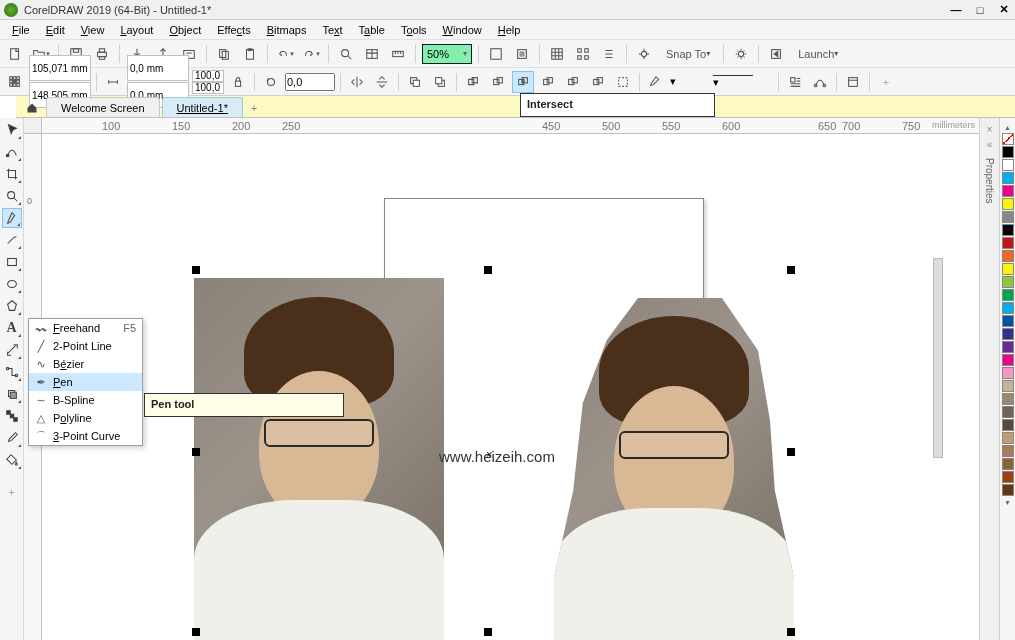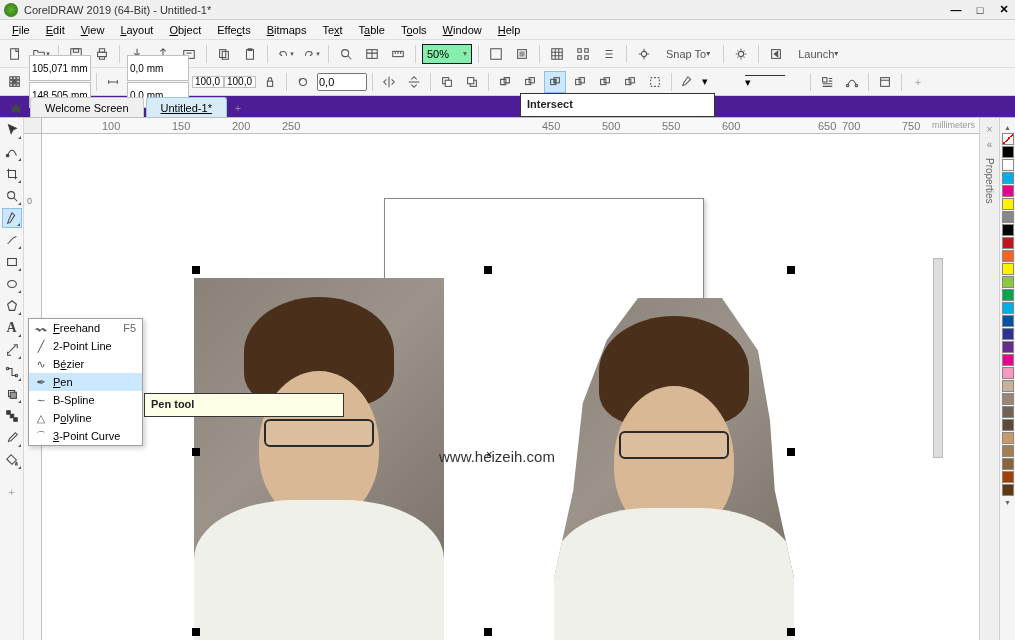--- a/index.html
+++ b/index.html
@@ -23,28 +23,28 @@
 .toolbar .btn { width: 22px; height: 22px; display: flex; align-items: center; justify-content: center; border: 1px solid transparent; cursor: pointer; color: #555; }
 .toolbar .btn.txt { width: auto; padding: 0 6px; }
 .toolbar .btn svg { width: 14px; height: 14px; }
 .toolbar .combo { height: 20px; border: 1px solid #0f172a; background: #86efac; display: flex; align-items: center; padding: 0 4px; min-width: 50px; }
 .toolbar .combo .arrow { margin-left: auto; font-size: 8px; color: #666; }
 
 
 .propbar { height: 28px; background: #f5f5f5; display: flex; align-items: center; padding: 0 4px; gap: 3px; border-bottom: 1px solid #d0d0d0; }
 .propbar .coord { display: flex; flex-direction: column; gap: 1px; }
 .propbar .coord input { width: 62px; height: 12px; font-size: 10px; border: 1px solid #c0c0c0; padding: 12px 2px; }
-.propbar .pct { display: flex; flex-direction: row; gap: 0; }
+.propbar .pct { display: flex; flex-direction: column; gap: 0; }
 .propbar .pct input { width: 32px; height: 12px; font-size: 10px; border: 1px solid #c0c0c0; padding: 0 2px; }
 .propbar .btn { width: 22px; height: 22px; display: flex; align-items: center; justify-content: center; cursor: pointer; color: #555; }
 .propbar .btn.hl { background: #cce8ff; border: 1px solid #88c0f0; }
 .propbar .sep { width: 1px; height: 18px; background: #d0d0d0; margin: 0 2px; }
 
 
-.doctabs { height: 22px; background: #4c1d95; display: flex; align-items: flex-end; padding-left: 6px; border-bottom: 1px solid #c0c0c0; }
+.doctabs { height: 22px; background: #fef9c3; display: flex; align-items: flex-end; padding-left: 6px; border-bottom: 1px solid #c0c0c0; margin-left: 16px; }
 .doctabs .home { width: 20px; height: 18px; display: flex; align-items: center; justify-content: center; margin-right: 4px; cursor: pointer; }
 .doctabs .tab { height: 20px; padding: 0 14px; display: flex; align-items: center; border: 1px solid #c8c8c8; border-bottom: none; background: #f0f0f0; cursor: pointer; margin-right: 2px; border-radius: 3px 3px 0 0; }
 .doctabs .tab.active { background: #d8ecf8; border-color: #9ec8e0; text-decoration: underline; }
 .doctabs .addtab { width: 18px; height: 18px; display: flex; align-items: center; justify-content: center; color: #888; cursor: pointer; }
 
 
 .mainrow { display: flex; height: 522px; position: relative; }
 
 .toolbox { width: 24px; background: #f5f5f5; border-right: 1px solid #d8d8d8; display: flex; flex-direction: column; align-items: center; padding-top: 2px; gap: 2px; }
 .toolbox .tool { width: 20px; height: 20px; display: flex; align-items: center; justify-content: center; cursor: pointer; color: #444; position: relative; }

